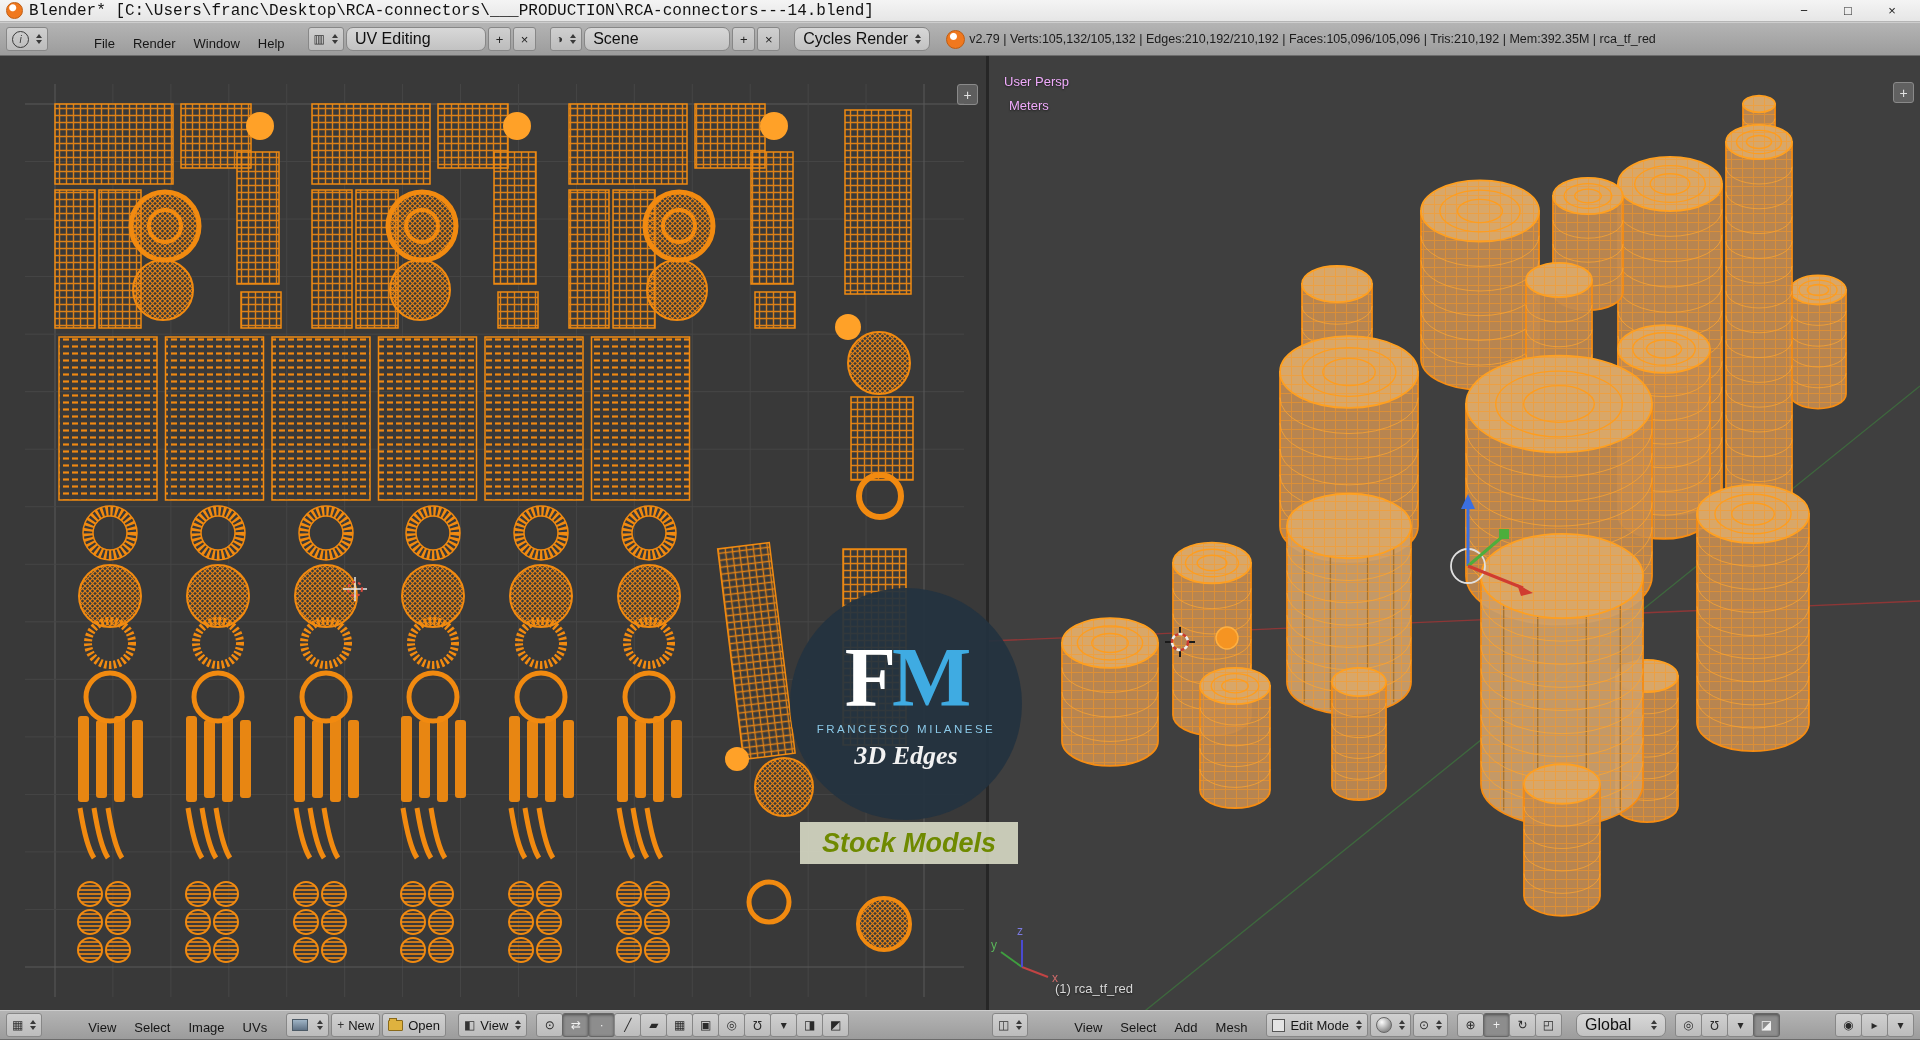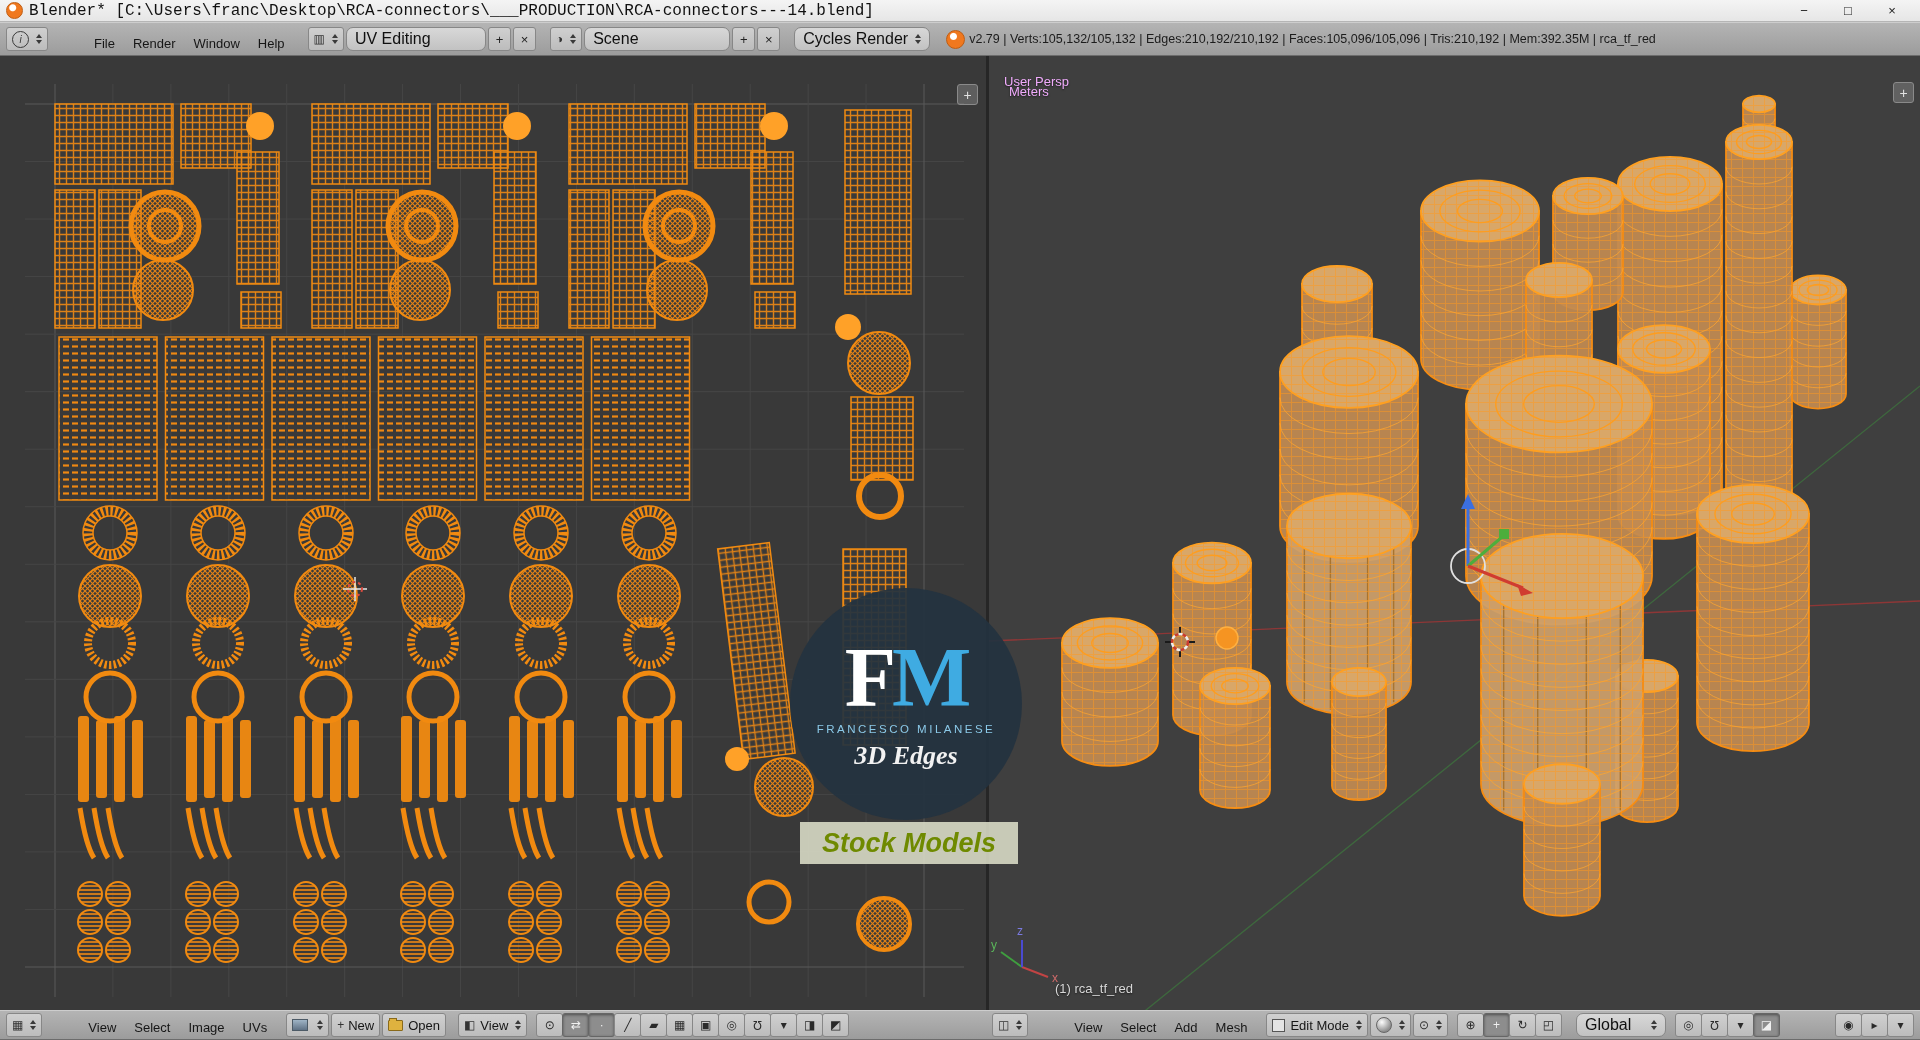--- a/index.html
+++ b/index.html
@@ -621,21 +621,21 @@
       <g font-size="12" font-family="Liberation Sans, sans-serif">
       <line x1="33" y1="911" x2="59" y2="921" stroke="#c14444" stroke-width="2"></line>
         <text x="63" y="926" fill="#d06a6a">x</text>
       <line x1="33" y1="911" x2="12" y2="896" stroke="#3f9e3f" stroke-width="2"></line>
         <text x="2" y="893" fill="#5ab55a">y</text>
       <line x1="33" y1="911" x2="33" y2="884" stroke="#4a4ad0" stroke-width="2"></line>
         <text x="28" y="879" fill="#7a7ae0">z</text>
       </g>
     </svg>
   <div class="ov" style="left:15px;top:18px;">User Persp</div>
-  <div class="ov" style="left:20px;top:28px;text-align:right;">Meters</div>
+  <div class="ov" style="left:20px;top:42px;text-align:right;">Meters</div>
   <div class="ov" style="left:66px;top:925px;color:#d8d8d8;">(1) rca_tf_red</div>
   <div class="corner-plus" style="right:6px;top:26px;">+</div>
 </div>
 
 <div id="uv-header" class="hdr">
   <div class="hbtn">
     <span class="gly">▦</span>
     <span class="dd">
         <i></i>
         <b></b>

